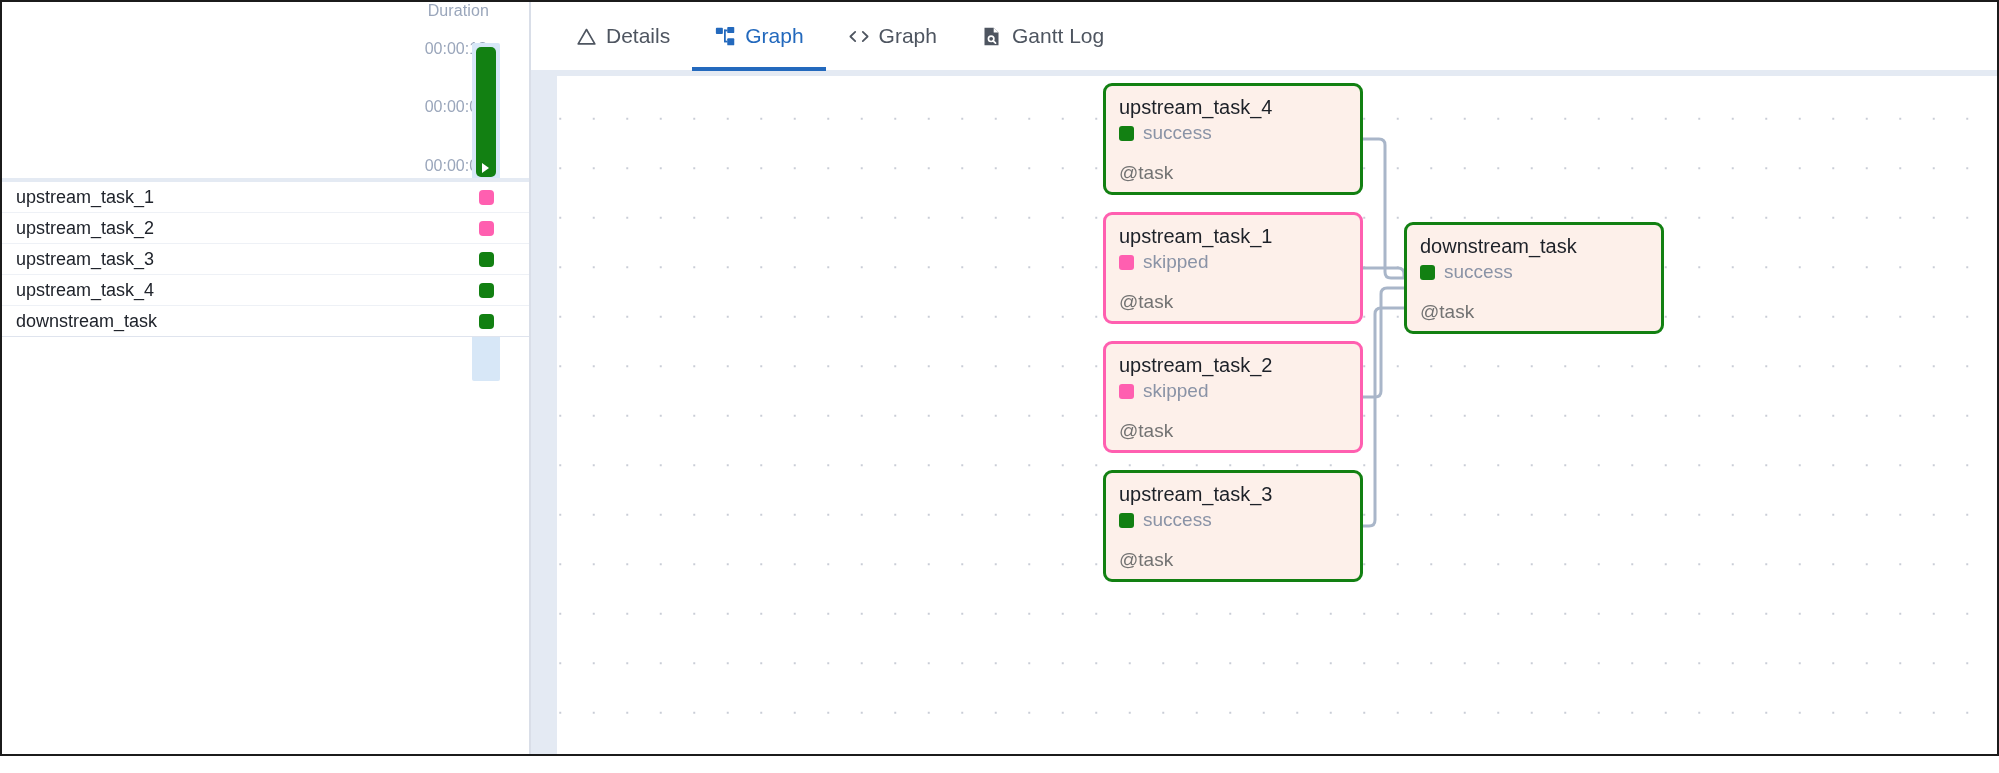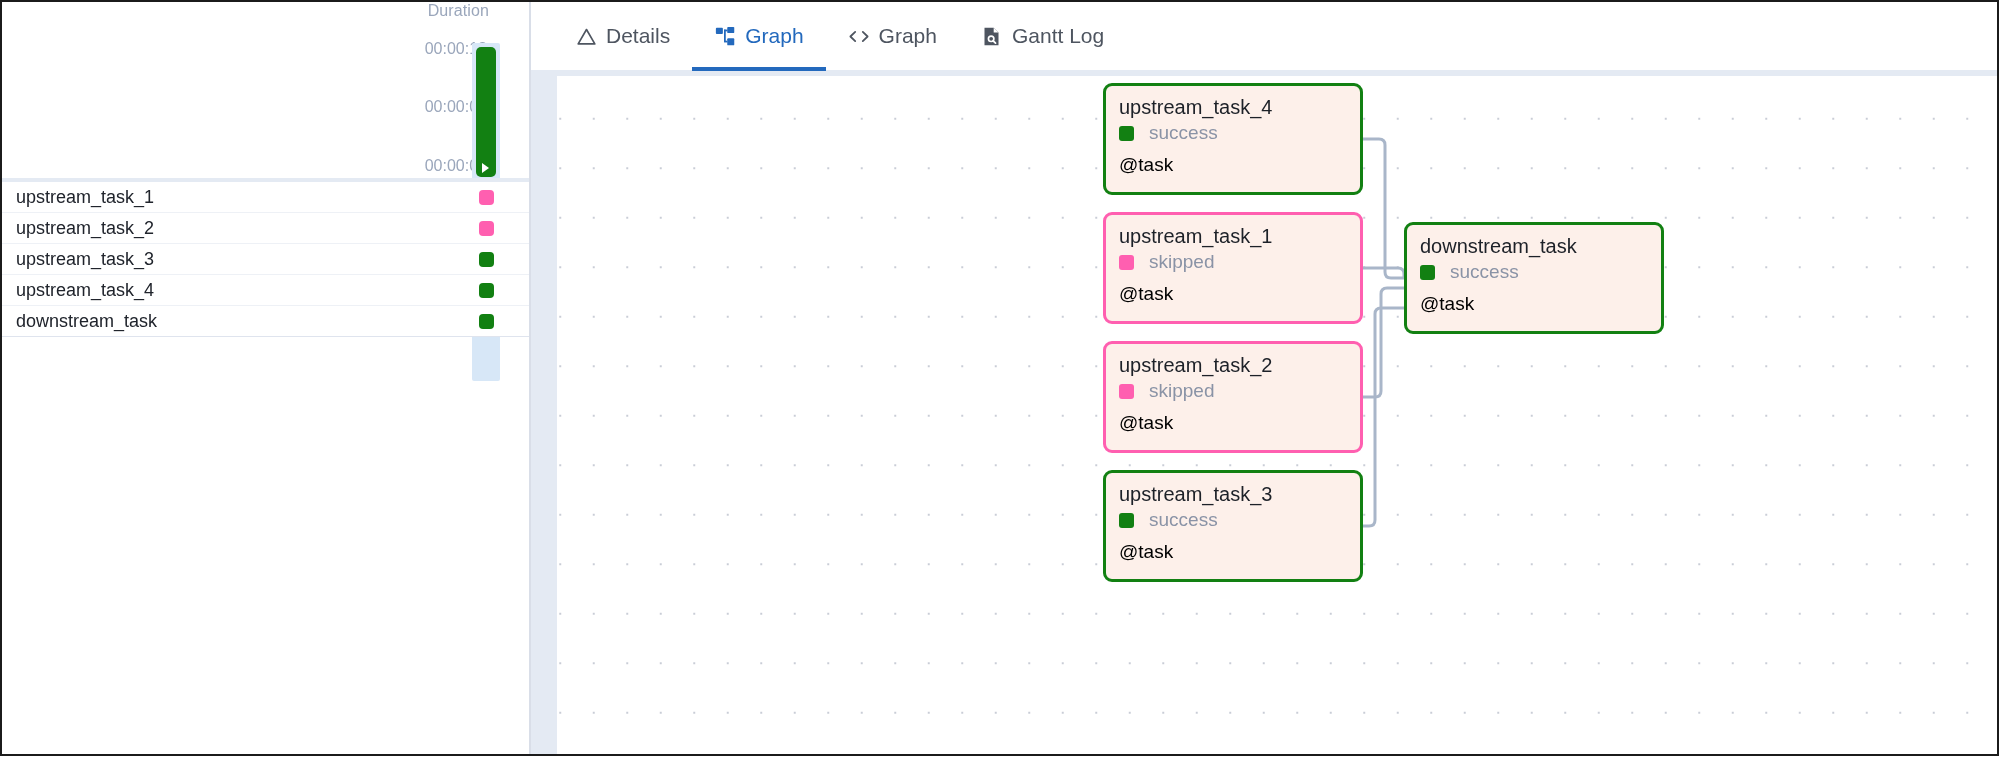--- a/index.html
+++ b/index.html
@@ -221,26 +221,25 @@
     width: 15px; height: 15px;
     border-radius: 3px;
     background: #128012;
     flex: 0 0 auto;
   }
   .node.skipped .node-status .sw { background: #ff5fb0; }
   .node-status .stxt {
     font-size: 19px;
     color: #8a93a6;
     white-space: nowrap;
-    margin-left: 6px;
   }
   .node-op {
     font-size: 19px;
-    color: #000000;
-    margin-top: 10px;
+    color: #737373;
+    margin-top: 18px;
     white-space: nowrap;
   }
 </style>
 </head>
 <body>
 
 <div id="root">
 
   <div id="left-panel">
 

